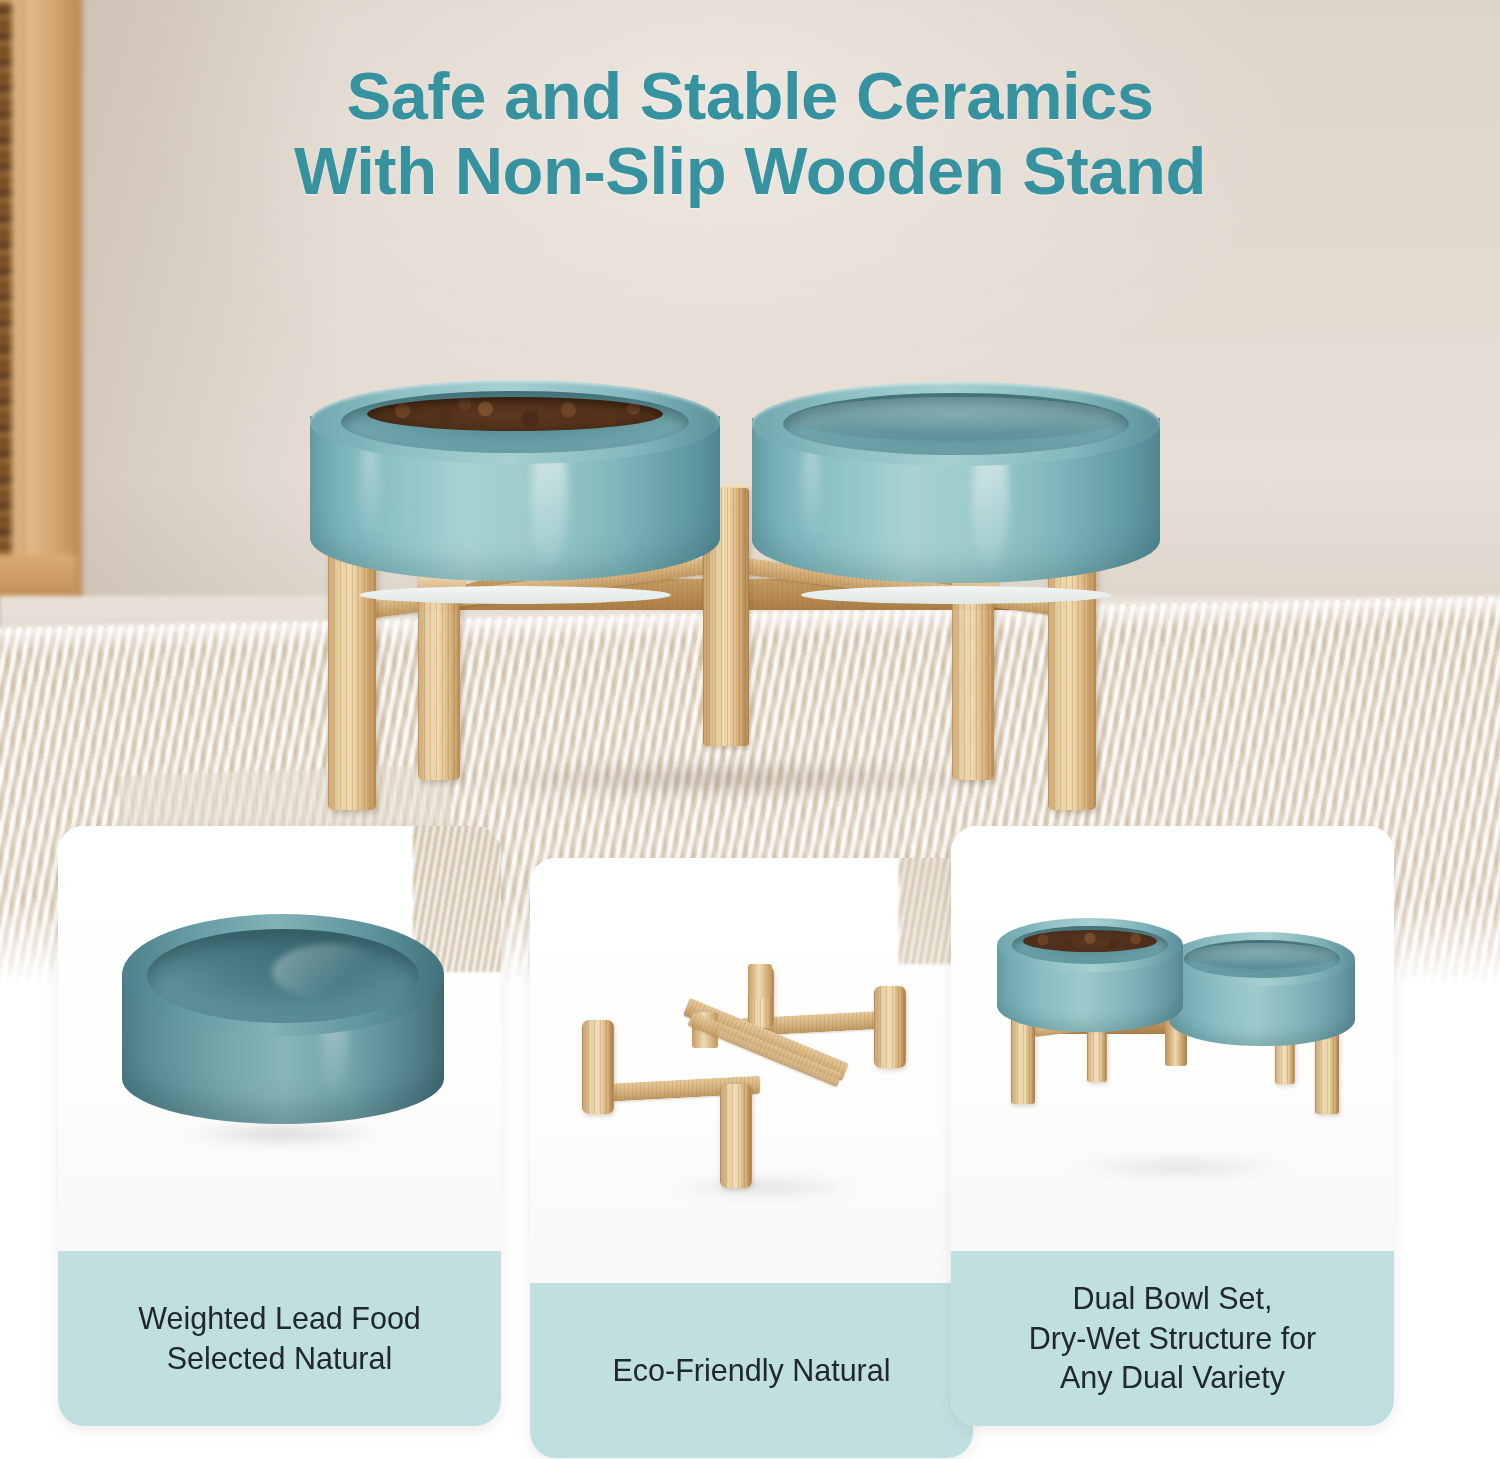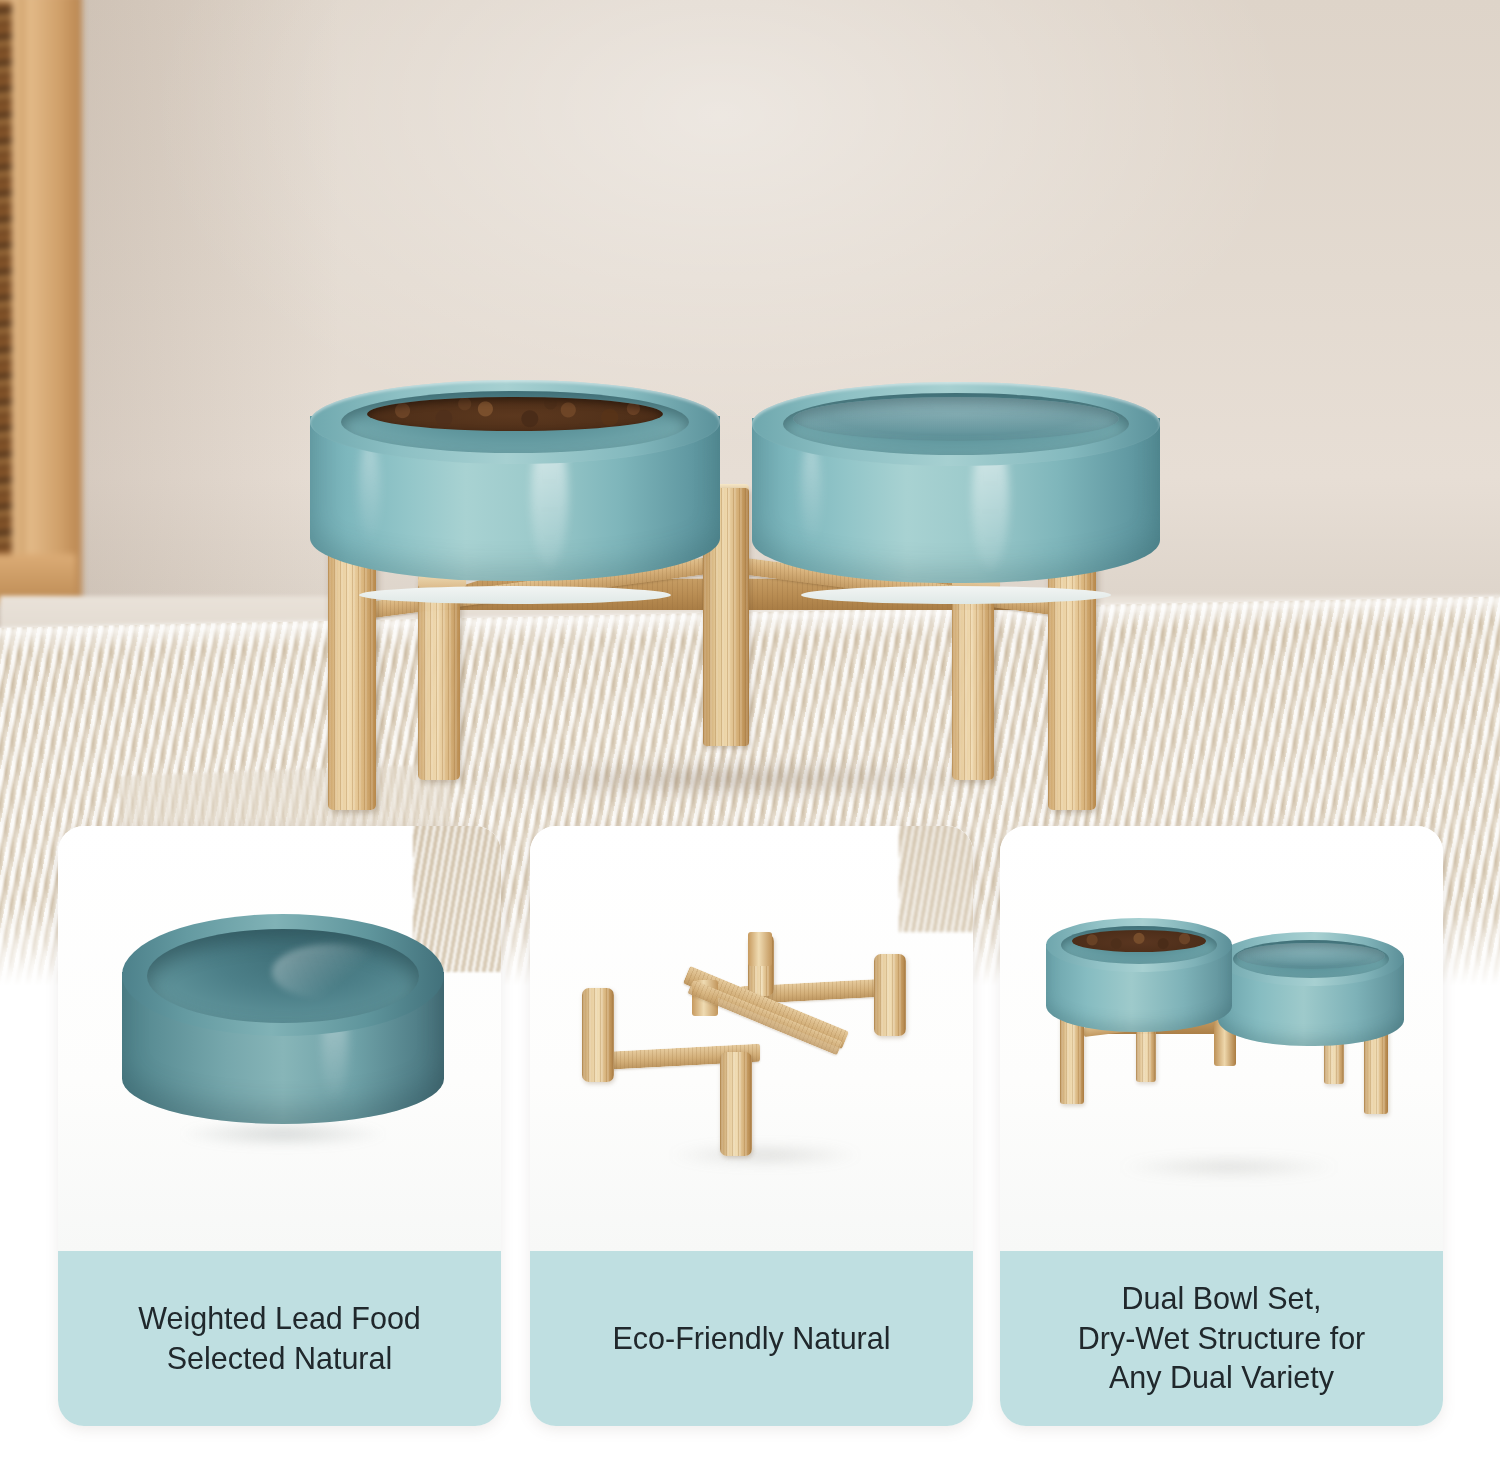--- a/index.html
+++ b/index.html
@@ -278,22 +278,22 @@
   .card{
     position:absolute;top:0;
     width:443px;height:600px;
     background:#ffffff;
     border-radius:26px;
     overflow:hidden;
     box-shadow:0 4px 14px rgba(120,110,100,.13);
     display:flex;flex-direction:column;
   }
   .card-1{left:58px;}
-  .card-2{left:530px;}
-  .card-3{left:1000px;}
+  .card-2{left:530px;margin-top:32px;}
+  .card-3{left:951px;}
 
   .card-photo{
     position:relative;
     flex:0 0 425px;
     background:linear-gradient(180deg,#ffffff 0%,#fdfdfc 60%,#f7f8f7 100%);
     overflow:hidden;
   }
   .card-caption{
     flex:1 1 auto;
     background:#bfdfe1;
@@ -539,20 +539,24 @@
         <div class="bowl-gloss2"></div>
         <div class="bowl-rim"></div>
         <div class="bowl-inner"></div>
         <div class="water"></div>
       </div>
     </div>
 
     <div class="rug-fade-bottom"></div>
   </div>
 
+  <div class="headline">
+    <span class="hl-line">Safe and Stable Ceramics</span>
+    <span class="hl-line">With Non-Slip Wooden Stand</span>
+  </div>
 
   <div class="cards">
 
     <div class="card card-1">
       <div class="card-photo">
         <div class="c1-rugpeek"></div>
         <div class="c1-shadow"></div>
         <div class="c1-bowl">
           <div class="c1-body"></div>
           <div class="c1-body-gloss"></div>

